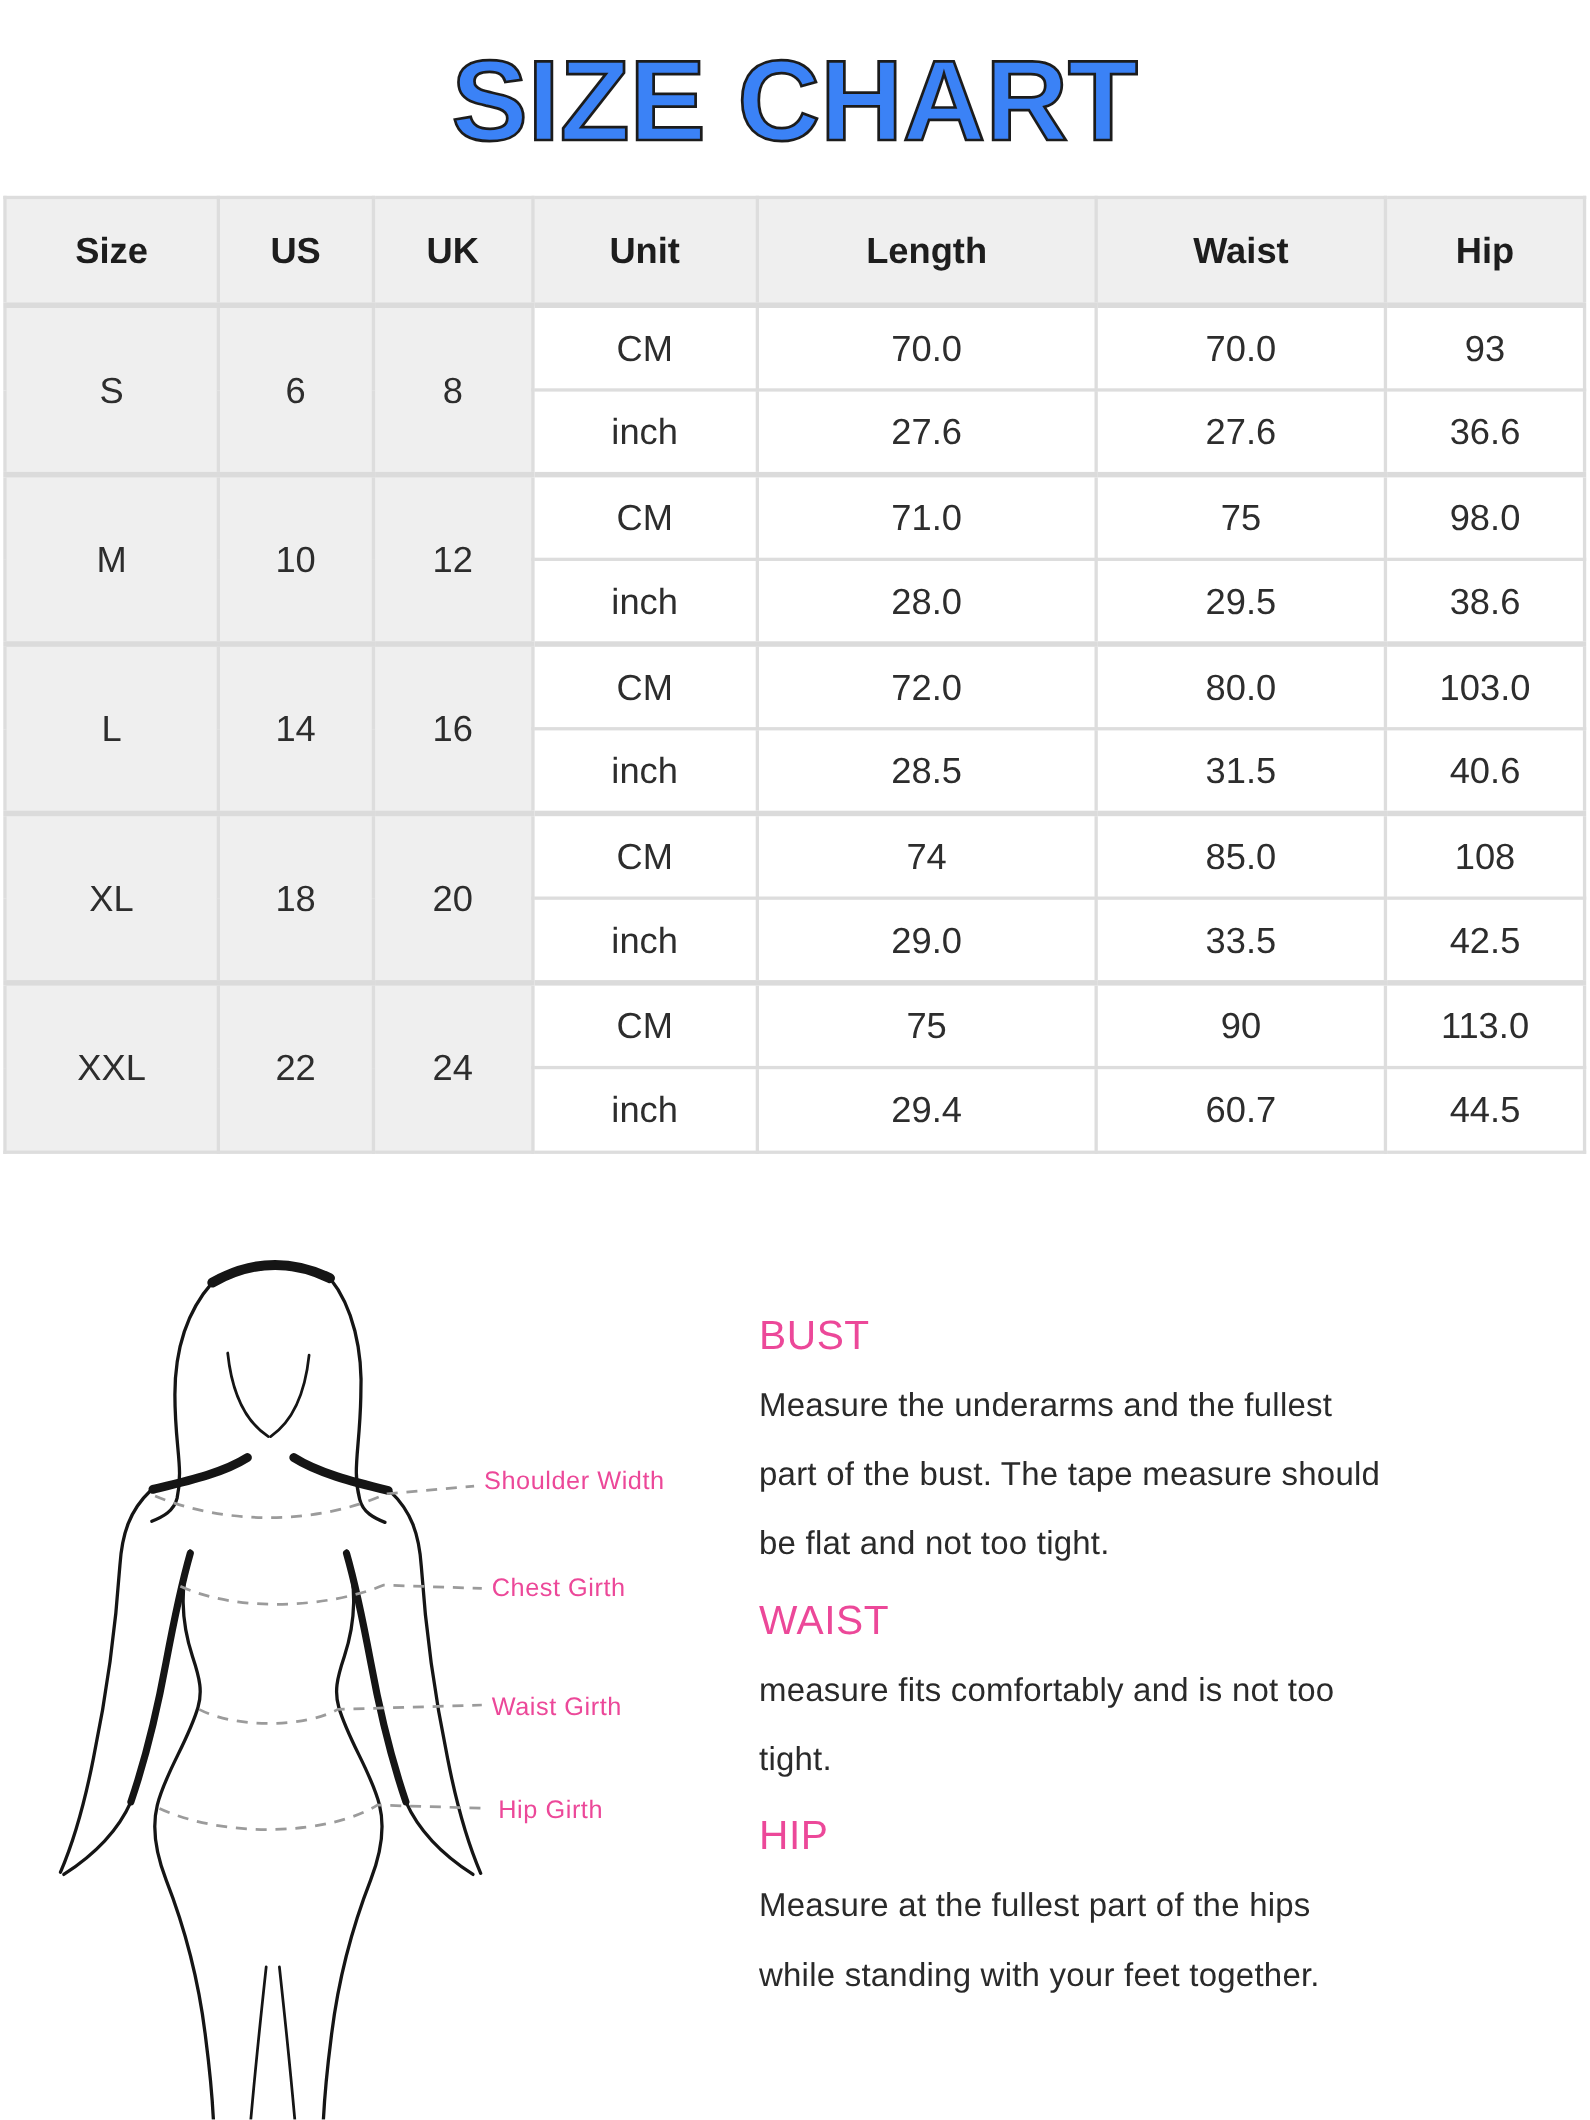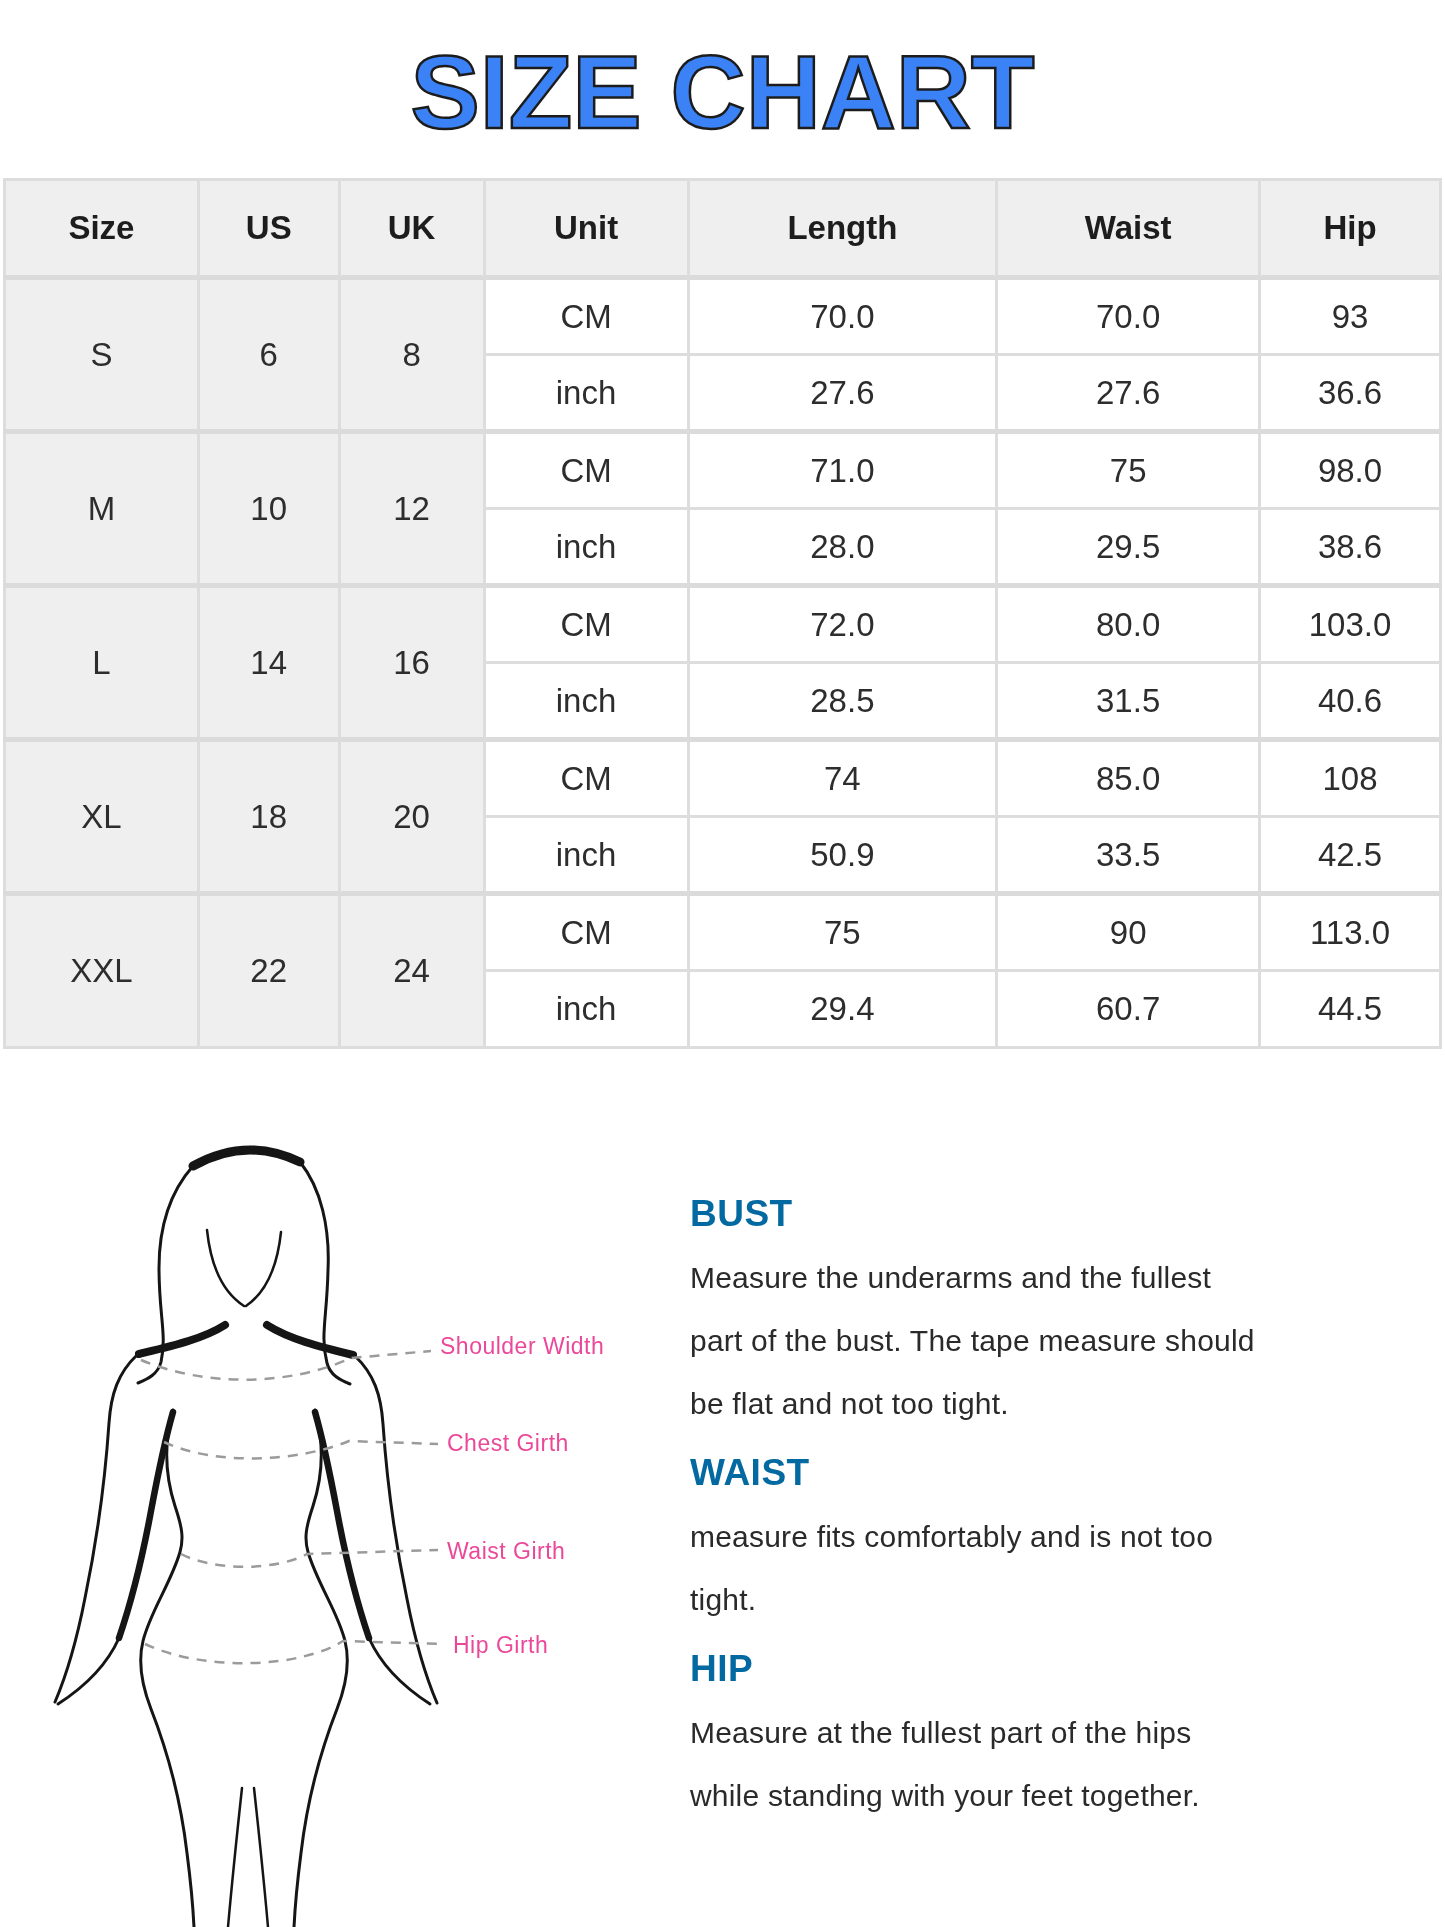--- a/index.html
+++ b/index.html
@@ -77,22 +77,22 @@
   .instructions {
     position: absolute;
     left: 690px;
     top: 1190px;
     width: 700px;
   }
   .section + .section { margin-top: 14px; }
   .section .sec-heading {
     font-size: 37px;
     line-height: 48px;
-    font-weight: 700;
-    color: #0369a1;
+    font-weight: 400;
+    color: #ec4899;
     letter-spacing: 0.5px;
     margin-bottom: 8px;
   }
   .section .line {
     font-size: 30px;
     line-height: 63px;
     color: #2a2a2a;
     letter-spacing: 0.2px;
     white-space: nowrap;
   }
@@ -185,21 +185,21 @@
         <td class="c-size" rowspan="2">XL</td>
         <td class="c-size" rowspan="2">18</td>
         <td class="c-size" rowspan="2">20</td>
         <td>CM</td>
         <td>74</td>
         <td>85.0</td>
         <td>108</td>
       </tr>
       <tr>
         <td>inch</td>
-        <td>50.9</td>
+        <td>29.0</td>
         <td>33.5</td>
         <td>42.5</td>
       </tr>
     </tbody>
 
     <tbody>
       <tr class="row-cm">
         <td class="c-size" rowspan="2">XXL</td>
         <td class="c-size" rowspan="2">22</td>
         <td class="c-size" rowspan="2">24</td>

